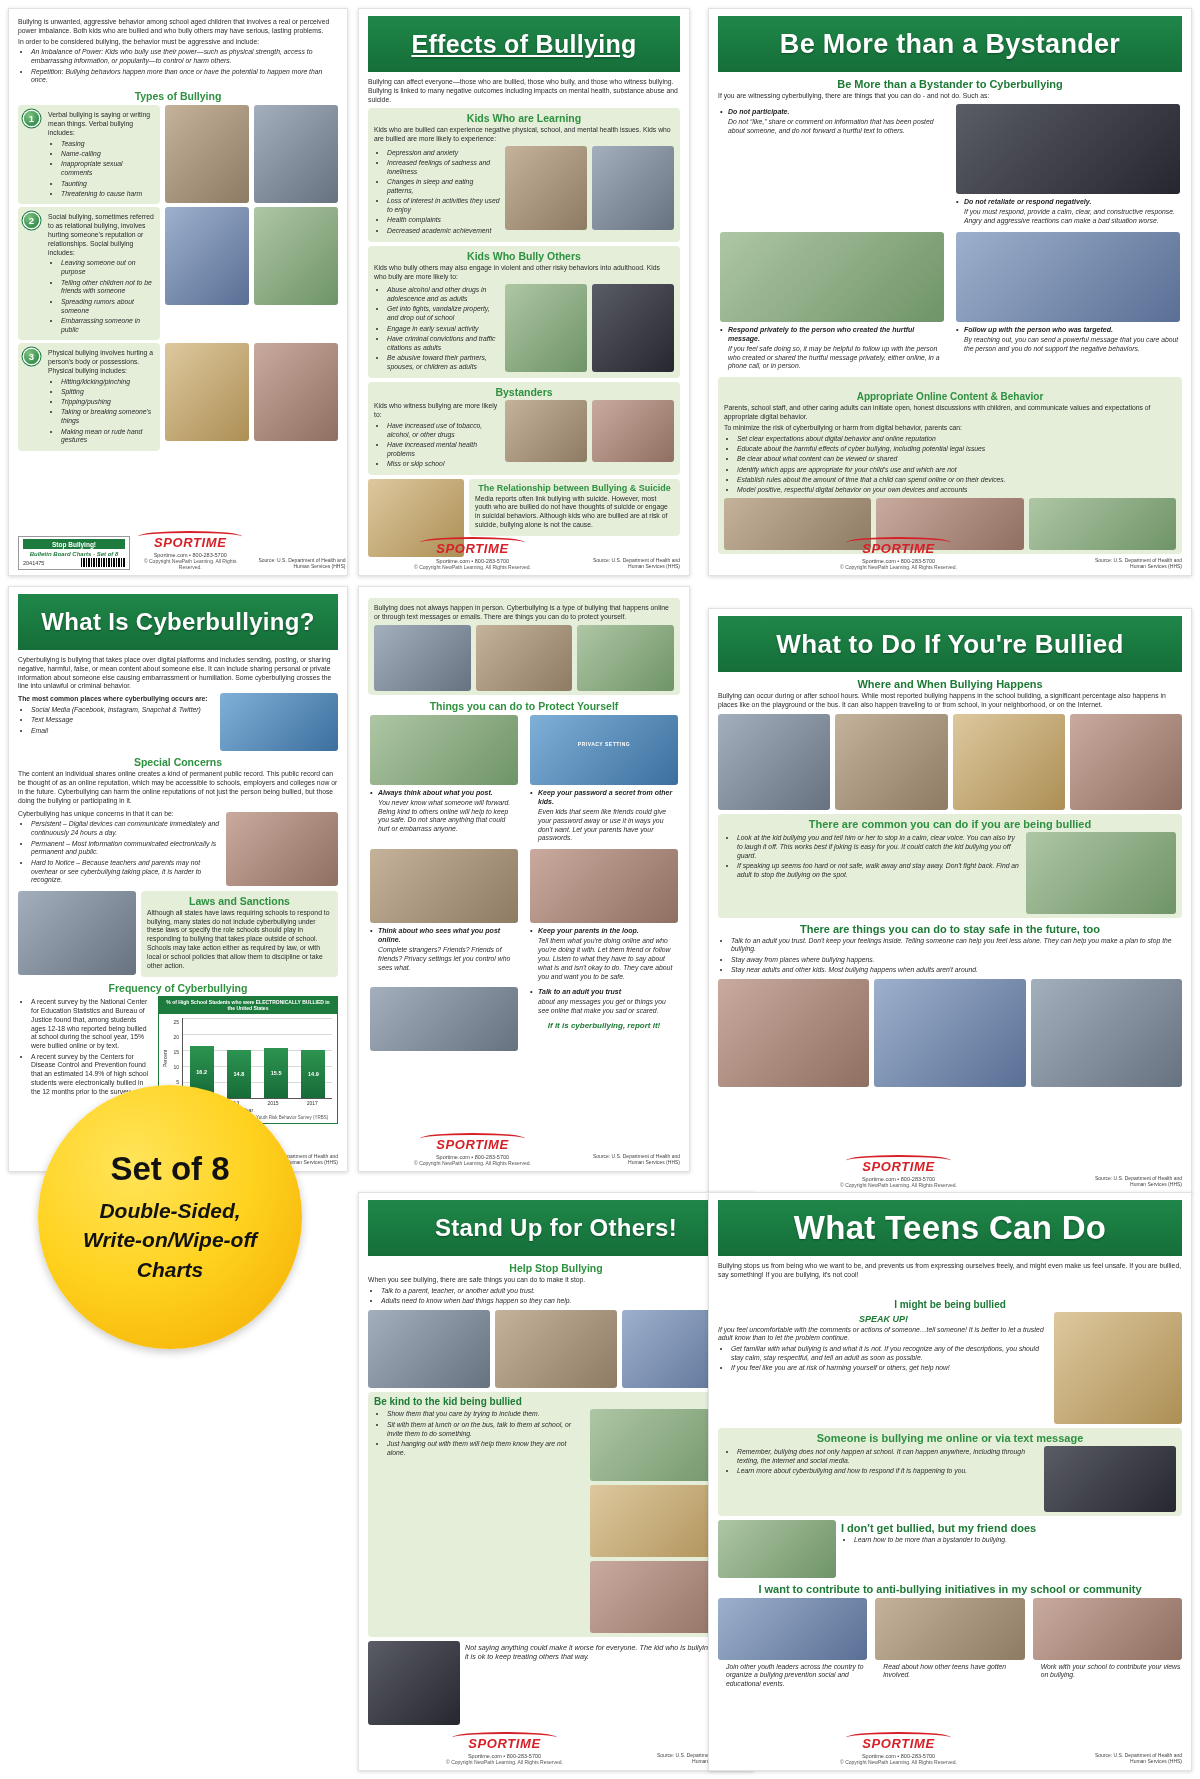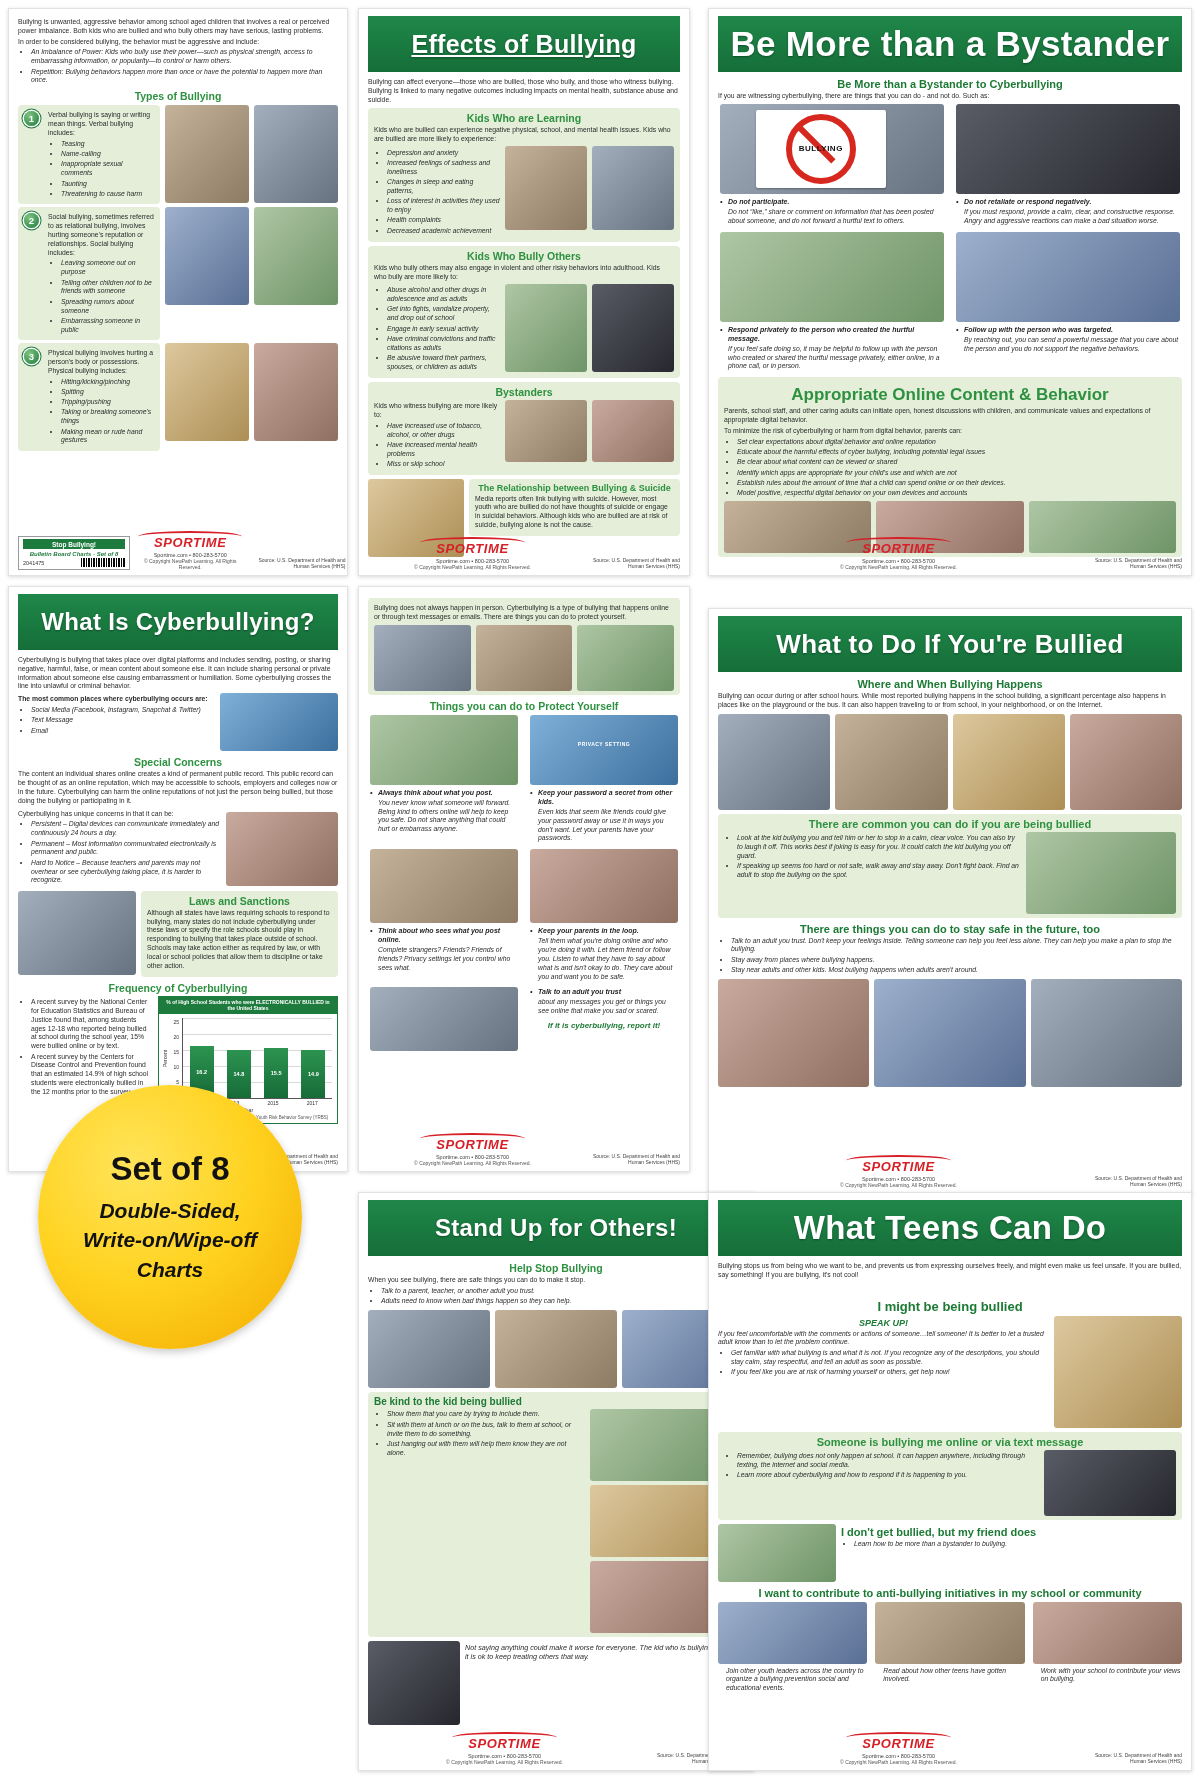--- a/index.html
+++ b/index.html
@@ -223,32 +223,26 @@
       <div class="brand">
         <div class="logo">SPORTIME</div>
         <div class="contact">Sportime.com  •  800-283-5700</div>
         <div class="copy">© Copyright NewPath Learning. All Rights Reserved.</div>
       </div>
       <div class="src">Source: U.S. Department of Health and Human Services (HHS)</div>
     </div>
   </div>
 
   <div class="poster" style="left:708px;top:8px;width:484px;height:568px;">
-    <div class="hdr" style="font-size:35px;">Be More than a Bystander</div>
+    <div class="hdr" style="font-size:27px;">Be More than a Bystander</div>
     <div class="sech dark" style="font-size:11px;">Be More than a Bystander to Cyberbullying</div>
     <div class="t">If you are witnessing cyberbullying, there are things that you can do - and not do. Such as:</div>
 
     <div class="grid2">
       <div>
-        <div class="ph g2" style="height:90px;position:relative;width:100%;">
-          <div class="sign">
-            <div class="sign-circle"></div>
-            <div class="sign-word">BULLYING</div>
-          </div>
-        </div>
         <div class="lead">Do not participate.</div>
         <div class="t it sub">Do not “like,” share or comment on information that has been posted about someone, and do not forward a hurtful text to others.</div>
       </div>
       <div>
         <div class="ph g7" style="height:90px;width:100%;"></div>
         <div class="lead">Do not retaliate or respond negatively.</div>
         <div class="t it sub">If you must respond, provide a calm, clear, and constructive response. Angry and aggressive reactions can make a bad situation worse.</div>
       </div>
       <div>
         <div class="ph g3" style="height:90px;width:100%;"></div>
@@ -256,21 +250,21 @@
         <div class="t it sub">If you feel safe doing so, it may be helpful to follow up with the person who created or shared the hurtful message privately, either online, in a phone call, or in person.</div>
       </div>
       <div>
         <div class="ph g5" style="height:90px;width:100%;"></div>
         <div class="lead">Follow up with the person who was targeted.</div>
         <div class="t it sub">By reaching out, you can send a powerful message that you care about the person and you do not support the negative behaviors.</div>
       </div>
     </div>
 
     <div class="secbox">
-      <div class="sech" style="margin-top:4px;font-size:17px;">Appropriate Online Content &amp; Behavior</div>
+      <div class="sech" style="margin-top:10px;font-size:10px;">Appropriate Online Content &amp; Behavior</div>
       <div class="t">Parents, school staff, and other caring adults can initiate open, honest discussions with children, and communicate values and expectations of appropriate digital behavior.</div>
       <div class="t">To minimize the risk of cyberbullying or harm from digital behavior, parents can:</div>
       <ul class="b it">
           <li>Set clear expectations about digital behavior and online reputation</li>
           <li>Educate about the harmful effects of cyber bullying, including potential legal issues</li>
           <li>Be clear about what content can be viewed or shared</li>
           <li>Identify which apps are appropriate for your child's use and which are not</li>
           <li>Establish rules about the amount of time that a child can spend online or on their devices.</li>
           <li>Model positive, respectful digital behavior on your own devices and accounts</li>
         </ul>
@@ -530,21 +524,21 @@
         <div class="contact">Sportime.com  •  800-283-5700</div>
         <div class="copy">© Copyright NewPath Learning. All Rights Reserved.</div>
       </div>
       <div class="src">Source: U.S. Department of Health and Human Services (HHS)</div>
     </div>
   </div>
 
   <div class="poster" style="left:708px;top:1192px;width:484px;height:579px;">
     <div class="hdr" style="font-size:33px;">What Teens Can Do</div>
     <div class="t">Bullying stops us from being who we want to be, and prevents us from expressing ourselves freely, and might even make us feel unsafe. If you are bullied, say something! If you are bullying, it's not cool!</div>
-    <div class="sech dark" style="font-size:13px;margin-top:19px;">I might be being bullied</div>
+    <div class="sech dark" style="font-size:10px;margin-top:19px;">I might be being bullied</div>
     <div class="row">
       <div class="grow">
         <div class="speak">SPEAK UP!</div>
         <div class="t it">If you feel uncomfortable with the comments or actions of someone…tell someone! It is better to let a trusted adult know than to let the problem continue.</div>
         <ul class="b it">
             <li>Get familiar with what bullying is and what it is not. If you recognize any of the descriptions, you should stay calm, stay respectful, and tell an adult as soon as possible.</li>
             <li>If you feel like you are at risk of harming yourself or others, get help now!</li>
           </ul>
       </div>
       <div class="ph g6" style="width:128px;height:112px;"></div>

